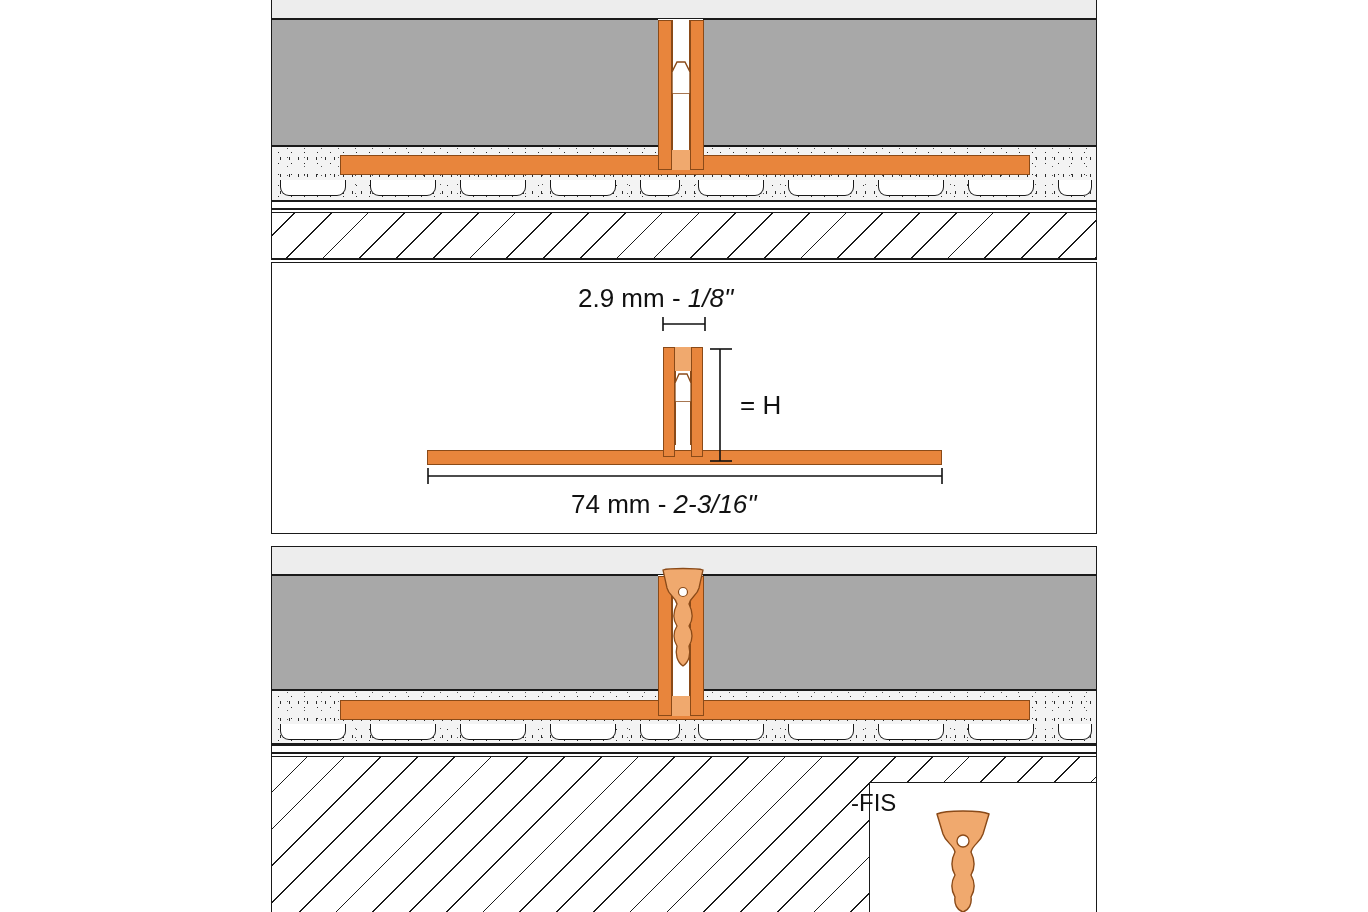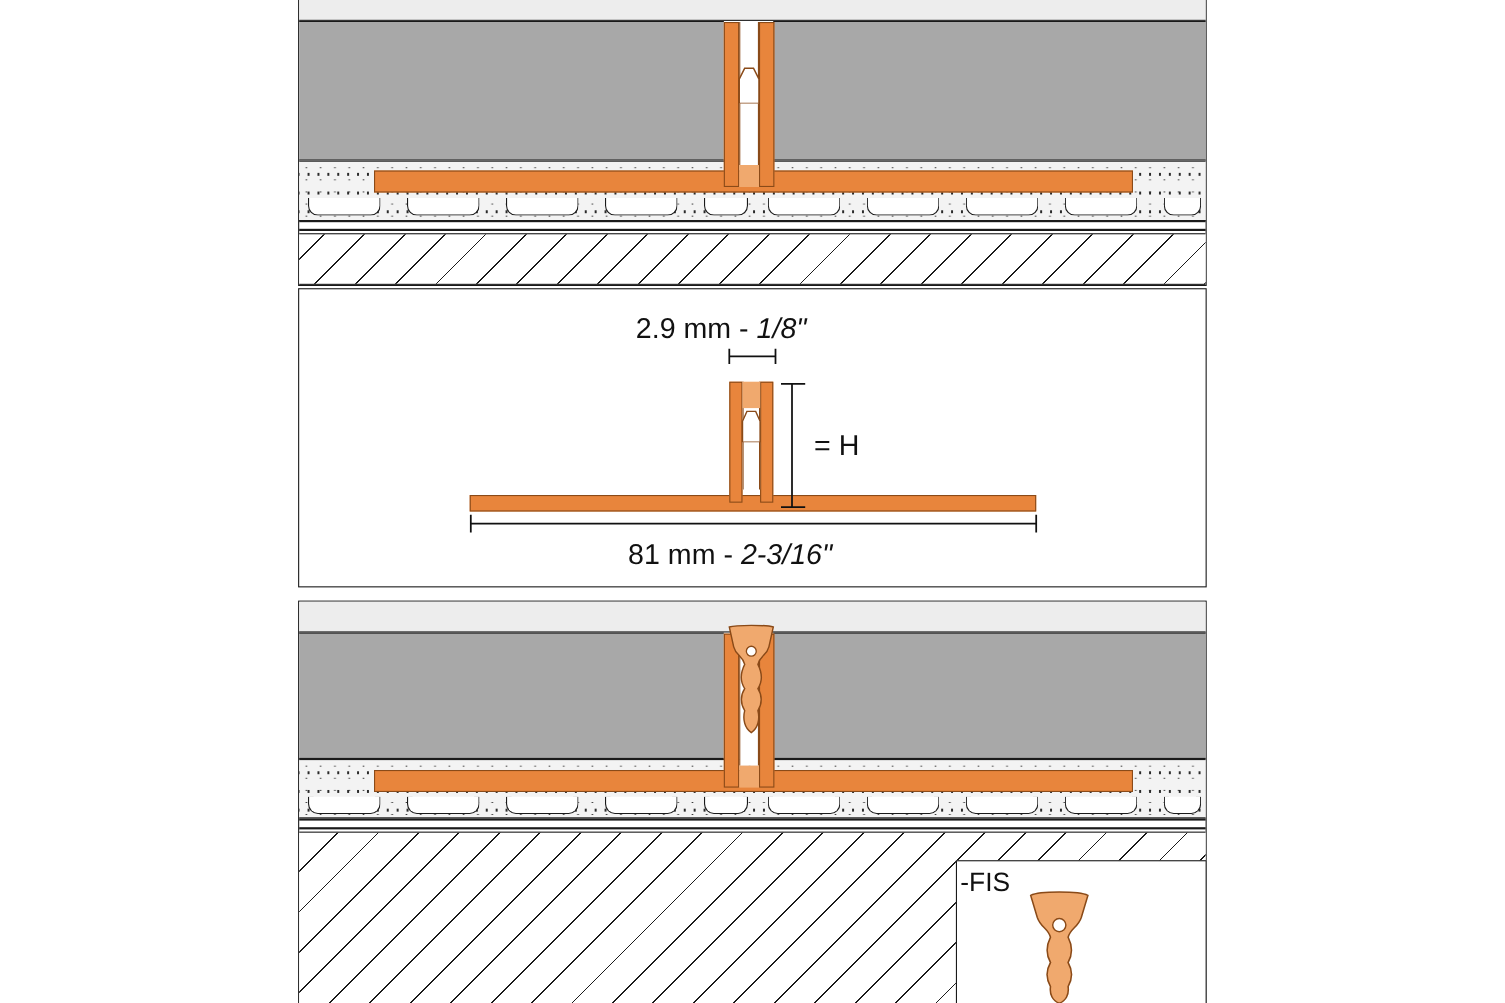--- a/index.html
+++ b/index.html
@@ -107,21 +107,21 @@
     <line x1="4" y1="116" x2="26" y2="116" stroke="#111" stroke-width="1.6"></line>
   </svg>
   <div class="dimtxt" style="left:740px;top:390px;">= H</div>
 
   <svg style="position:absolute;left:420px;top:466px;width:530px;height:20px;">
     <line x1="8" y1="2" x2="8" y2="18" stroke="#111" stroke-width="1.6"></line>
     <line x1="522" y1="2" x2="522" y2="18" stroke="#111" stroke-width="1.6"></line>
     <line x1="8" y1="10" x2="522" y2="10" stroke="#111" stroke-width="1.6"></line>
   </svg>
   <div class="dimtxt" style="left:571px;top:489px;">
-     <span>81 mm - </span><i>2-3/16"</i>
+     <span>74 mm - </span><i>2-3/16"</i>
   </div>
 
   <div class="panel" style="left:271px;top:546px;width:826px;height:380px;"></div>
 
   <div class="tilebar" style="left:272px;top:547px;width:824px;height:28px;border-bottom:1px solid #1a1a1a;"></div>
 
   <div class="tile" style="left:272px;top:575px;width:386px;height:115px;"></div>
   <div class="tile" style="left:703px;top:575px;width:393px;height:115px;"></div>
 
   <div class="mortar" style="left:272px;top:690px;width:824px;height:54px;"></div>
@@ -148,19 +148,19 @@
   <div class="orange" style="left:690px;top:576px;width:14px;height:140px;border:1px solid #8a4a18;"></div>
   <div class="white" style="left:672px;top:576px;width:18px;height:120px;border-left:1px solid #8a4a18;border-right:1px solid #8a4a18;"></div>
   <div class="orange-l" style="left:672px;top:696px;width:18px;height:20px;"></div>
 
   <svg style="position:absolute;left:655px;top:566px;width:56px;height:110px;">
     <path d="M8 4 C14 2 42 2 48 4 L44 22 C42 30 36 30 34 38 C38 46 38 54 34 60 C38 66 38 74 34 80 C36 88 34 96 28 100 C22 96 20 88 22 80 C18 74 18 66 22 60 C18 54 18 46 22 38 C20 30 14 30 12 22 Z" fill="#f0a96e" stroke="#8a4a18" stroke-width="1.3"></path>
     <circle cx="28" cy="26" r="4.5" fill="#ffffff" stroke="#8a4a18" stroke-width="1.2"></circle>
   </svg>
 
   <div class="fisbox" style="left:869px;top:782px;width:228px;height:144px;"></div>
-  <div class="lbl" style="left:873px;top:789px;">-FIS</div>
+  <div class="lbl" style="left:851px;top:789px;">-FIS</div>
   <svg style="position:absolute;left:925px;top:808px;width:76px;height:105px;">
     <path d="M12 6 C20 2 56 2 64 6 L58 26 C55 35 48 36 46 44 C50 52 50 60 46 67 C50 74 50 82 46 89 C47 96 44 102 38 104 C32 102 29 96 30 89 C26 82 26 74 30 67 C26 60 26 52 30 44 C28 36 21 35 18 26 Z" fill="#f0a96e" stroke="#8a4a18" stroke-width="1.4"></path>
     <circle cx="38" cy="33" r="6" fill="#ffffff" stroke="#8a4a18" stroke-width="1.3"></circle>
   </svg>
 
 </div>
 
 </body></html>

